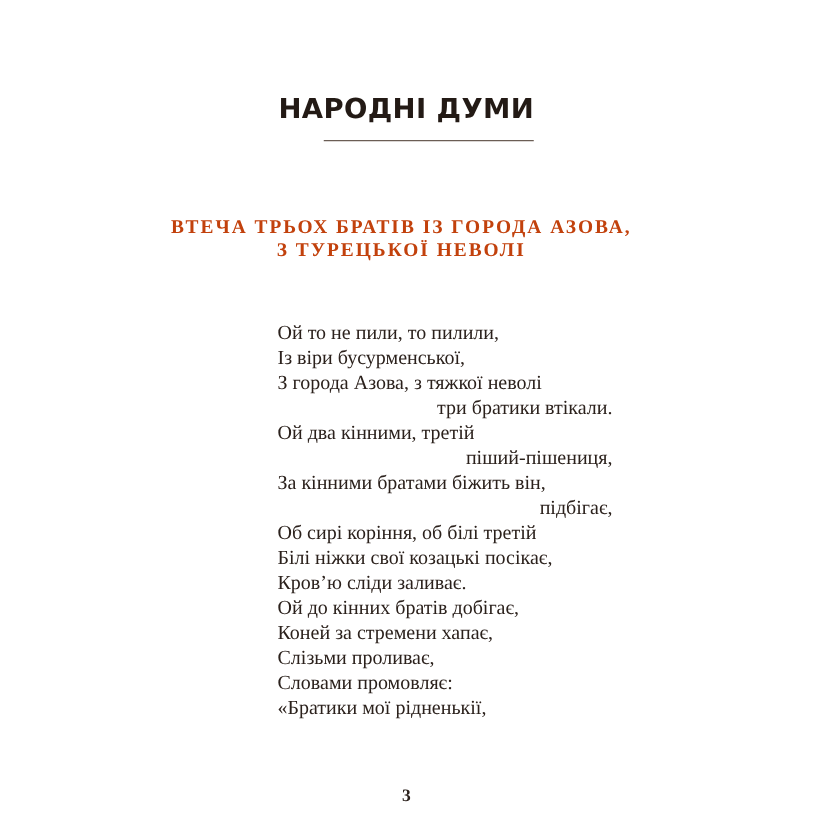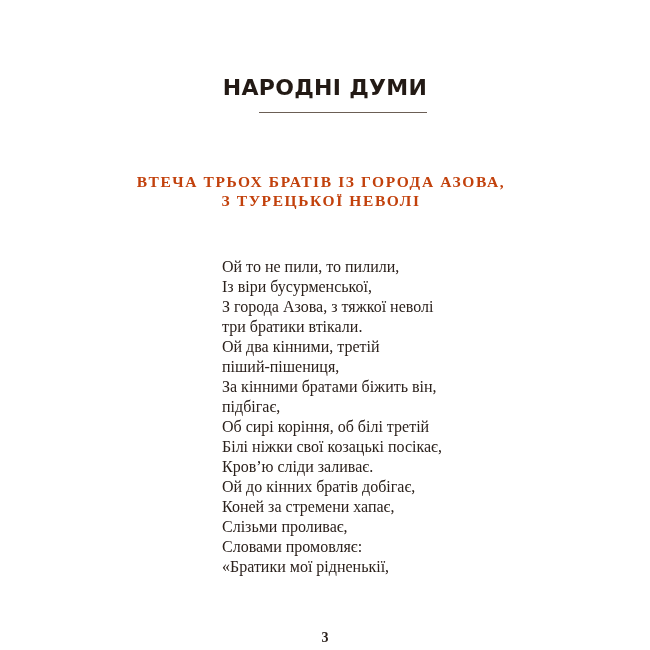--- a/index.html
+++ b/index.html
@@ -63,21 +63,21 @@
       line-height: 20px;
       color: #2b211c;
       margin-top: 38px;
     }
     .line {
       display: block;
       white-space: nowrap;
       height: 20px;
     }
     .line.indent {
-      text-align: left;
+      text-align: right;
     }
     .page-number {
       position: absolute;
       top: 630px;
       left: 0;
       width: 650px;
       text-align: center;
       font-family: "Liberation Serif", serif;
       font-weight: bold;
       font-size: 14px;

